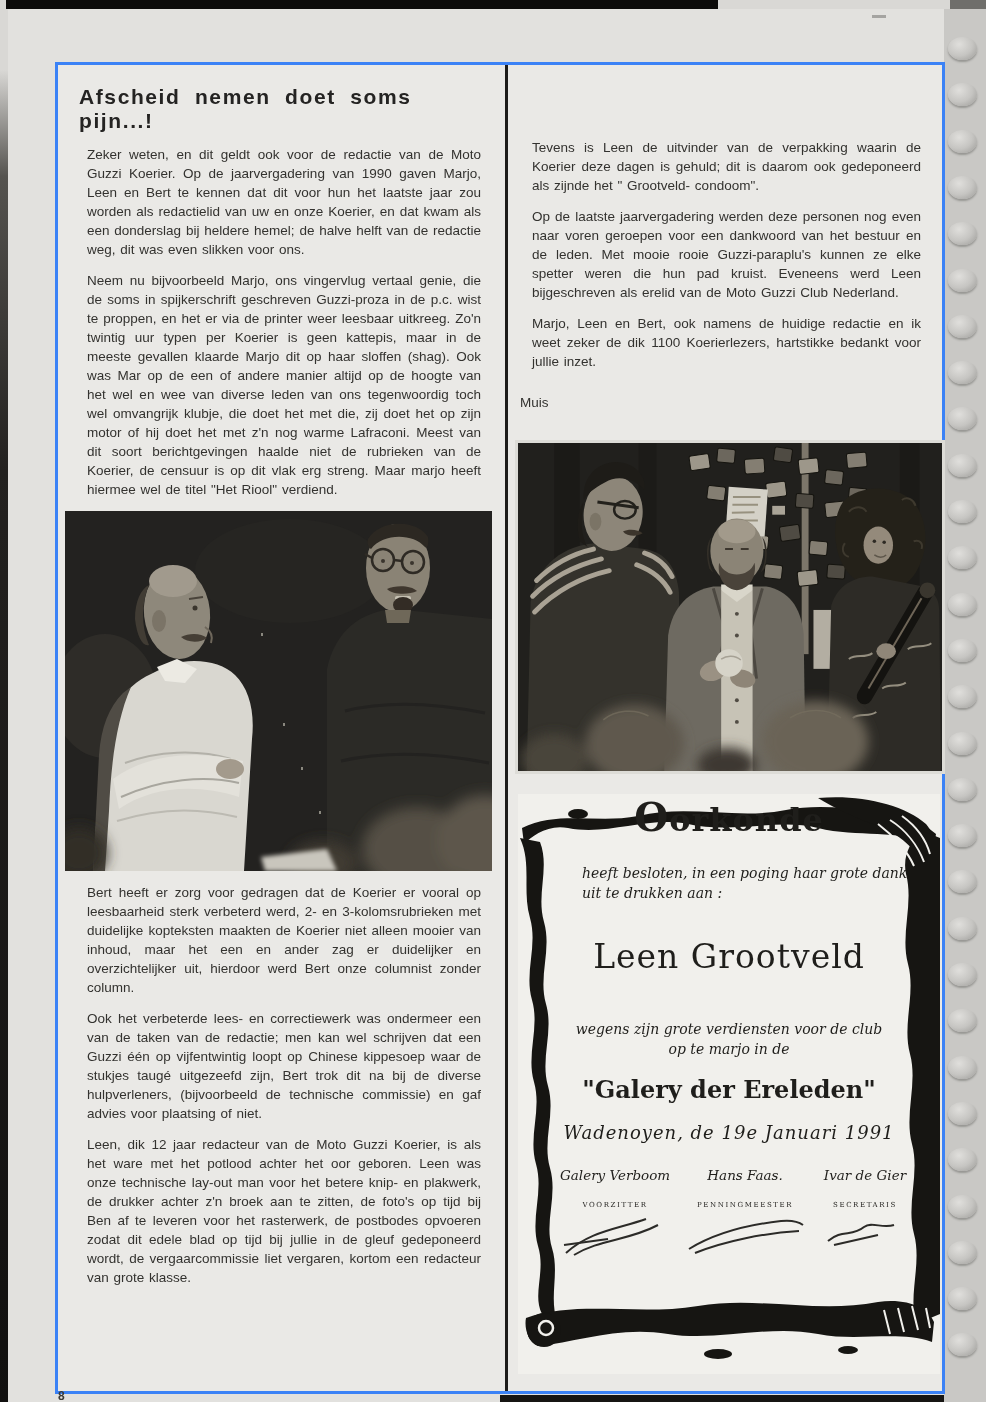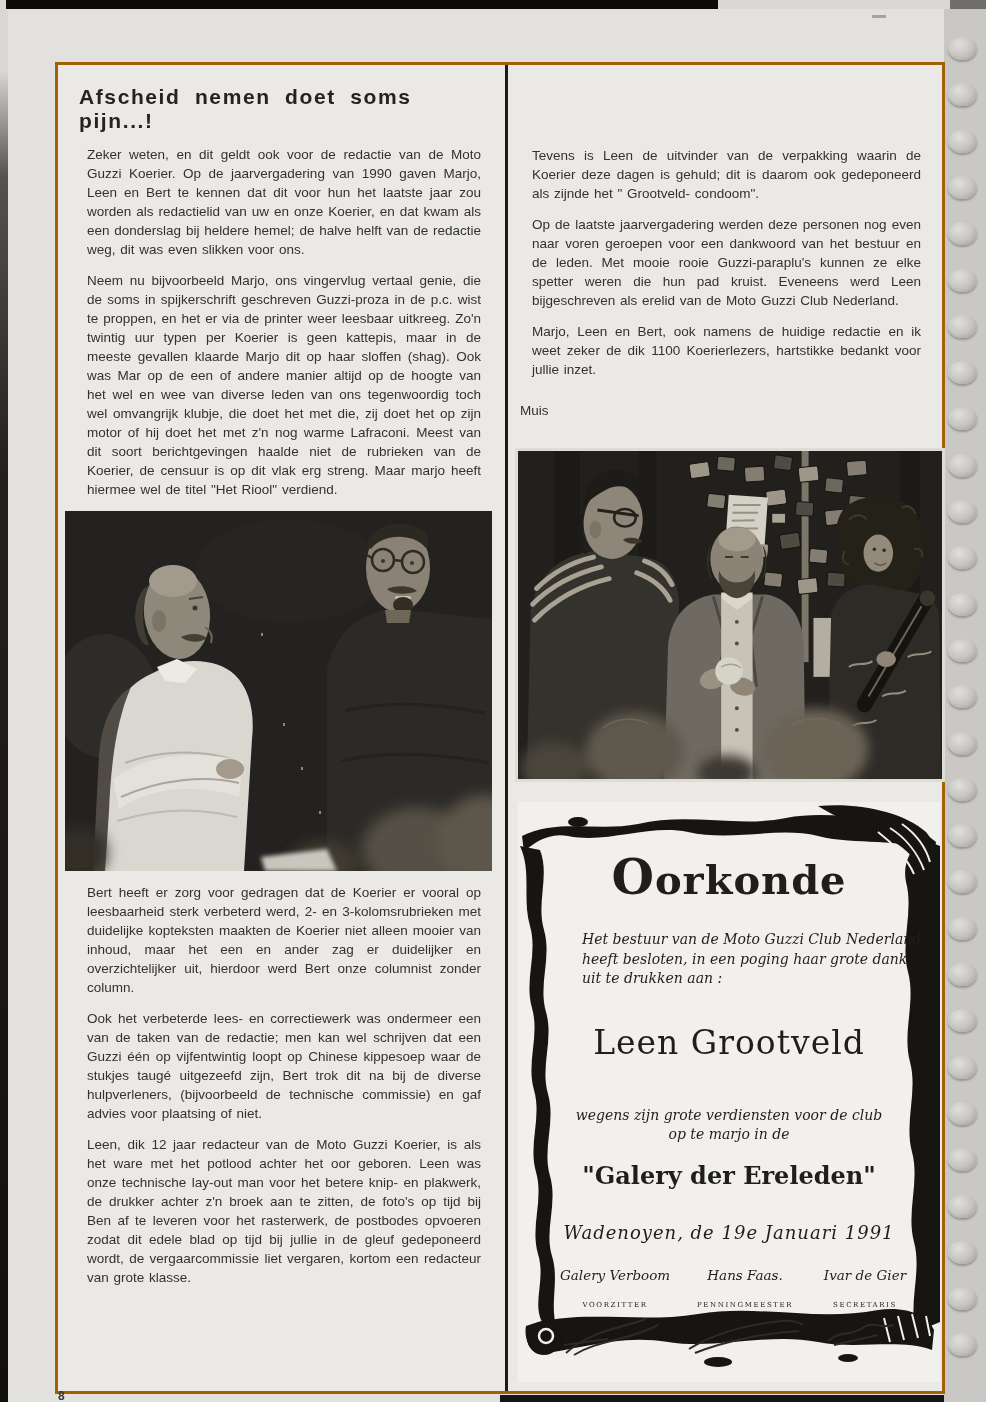--- a/index.html
+++ b/index.html
@@ -16,45 +16,45 @@
   .scan-leftedge{position:absolute;left:0;top:70px;width:8px;height:1332px;
     background:linear-gradient(180deg,#d9d8d5 0%,#55534f 8%,#23211f 30%,#11100f 100%);}
   .scan-bottombar{position:absolute;left:500px;top:1395px;width:486px;height:7px;background:#161513;}
   .paper{position:absolute;left:8px;top:9px;width:936px;height:1393px;background:#e2e1de;}
   .gutter{position:absolute;left:944px;top:9px;width:42px;height:1393px;background:#c9c8c5;}
   .hole{position:absolute;left:4px;width:29px;height:23px;border-radius:50%;
     background:radial-gradient(ellipse at 38% 32%, #e0dfdc 0%, #c6c5c2 52%, #9a9996 100%);
     box-shadow:0 2px 2px rgba(60,60,58,.35);}
   
   .article-box{position:absolute;left:55px;top:62px;width:884px;height:1326px;
-    border:3px solid #a16207;background:#eae9e6;display:flex;box-sizing:content-box;}
+    border:3px solid #3b82f6;background:#eae9e6;display:flex;box-sizing:content-box;}
   .col-left{width:447px;padding:0 12px 0 17px;box-sizing:border-box;overflow:visible;}
-  .col-right{width:434px;border-left:3px solid #1d1c1a;padding:11px 6px 0 12px;box-sizing:border-box;overflow:visible;}
+  .col-right{width:434px;border-left:3px solid #1d1c1a;padding:3px 6px 0 12px;box-sizing:border-box;overflow:visible;}
   h1.title{font-size:21px;font-weight:bold;letter-spacing:1.6px;word-spacing:7px;
     margin:20px 0 0 4px;color:#242322;}
   p.body{font-size:13.5px;line-height:19px;text-align:justify;margin:12px;word-spacing:1px;color:#33322f;}
   .mt{margin-top:22px;}
   .col-right p.first{margin-top:70px;}
   .byline{margin-top:24px;font-size:13.5px;}
   
   .photo{display:block;background:#232220;}
   .photo-1{width:427px;height:360px;margin:10px 0 12px -10px;}
   .photo-2{width:424px;height:328px;margin:30px 0 0 -5px;border:3px solid #dddcd7;}
   
   .cert{position:relative;width:422px;height:580px;margin:20px 0 0 -2px;background:#f1f0ec;}
   .cert-border{position:absolute;left:0;top:0;width:422px;height:580px;}
   .cert-content{position:absolute;left:0;top:0;right:0;bottom:0;text-align:center;
     font-family:"DejaVu Serif",serif;color:#1f1e1b;}
-  .cert-title{font-size:40px;margin-top:46px;letter-spacing:1px;font-weight:600;}
+  .cert-title{font-size:32px;letter-spacing:1px;font-weight:600;}
   .cert-title::first-letter{font-size:1.22em;}
   .cert-intro{text-align:left;margin:24px 0 0 64px;font-style:italic;font-size:14px;line-height:1.4;}
   .cert-name{font-size:33px;margin-top:34px;letter-spacing:1px;}
   .cert-reason{margin-top:44px;font-style:italic;font-size:14px;line-height:1.4;}
   .cert-gallery{font-size:24px;margin-top:16px;font-weight:bold;}
-  .cert-date{font-size:18px;font-style:italic;margin-top:32px;letter-spacing:1px;}
+  .cert-date{font-size:18px;font-style:italic;margin-top:18px;letter-spacing:1px;}
   .cert-signs{display:flex;justify-content:space-between;margin:24px 30px 0 42px;}
   .sign{text-align:center;}
   .sign .name{font-size:13.5px;font-style:italic;white-space:nowrap;}
   .sign .role{font-size:10.5px;letter-spacing:1.6px;font-variant:small-caps;margin-top:14px;}
   .sign svg{display:block;margin:4px auto 0;}
   .page-number{position:absolute;left:58px;top:1389px;font-size:12px;font-weight:bold;color:#3a3936;}
 </style>
 </head>
 <body>
 
@@ -318,21 +318,20 @@
         <g stroke="#f1f0ec" stroke-width="2" fill="none">
           <path d="M372,26 C388,36 400,52 406,68"></path>
           <path d="M360,30 C376,42 390,58 396,72"></path>
           <path d="M384,22 C398,32 408,46 412,60"></path>
           <path d="M366,516 L372,540 M380,514 L386,538 M394,512 L400,536 M408,514 L412,534"></path>
         </g>
       </svg>
       <div class="cert-content">
         <div class="cert-title">Oorkonde</div>
         <div class="cert-intro">
-          <div>Het bestuur van de Moto Guzzi Club Nederland</div>
           <div>heeft besloten, in een poging haar grote dank</div>
           <div>uit te drukken aan :</div>
         </div>
         <div class="cert-name">Leen Grootveld</div>
         <div class="cert-reason">
           <div>wegens zijn grote verdiensten voor de club</div>
           <div>op te marjo in de</div>
         </div>
         <div class="cert-gallery">"Galery der Ereleden"</div>
         <div class="cert-date">Wadenoyen, de 19e Januari 1991</div>

